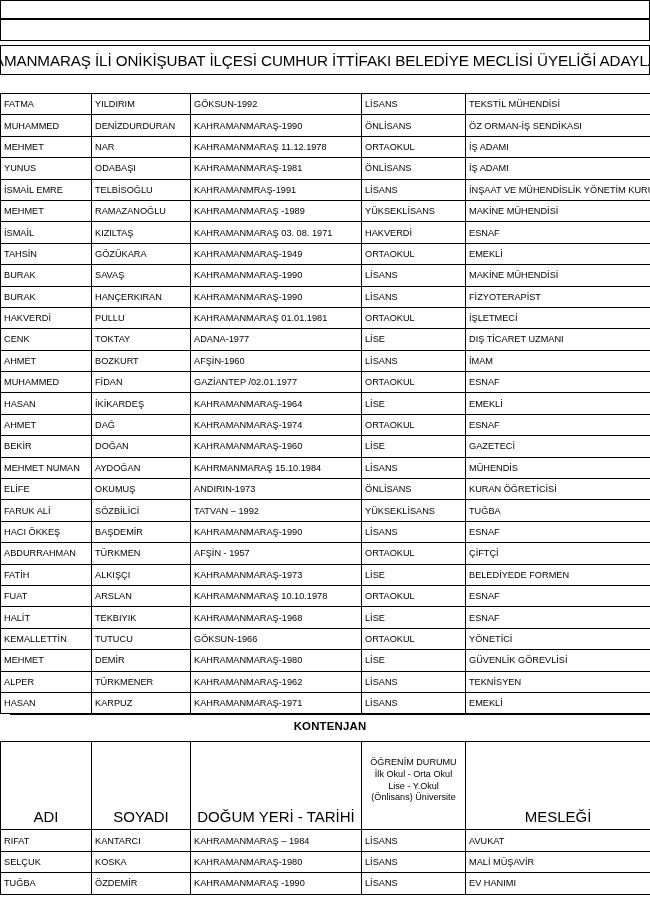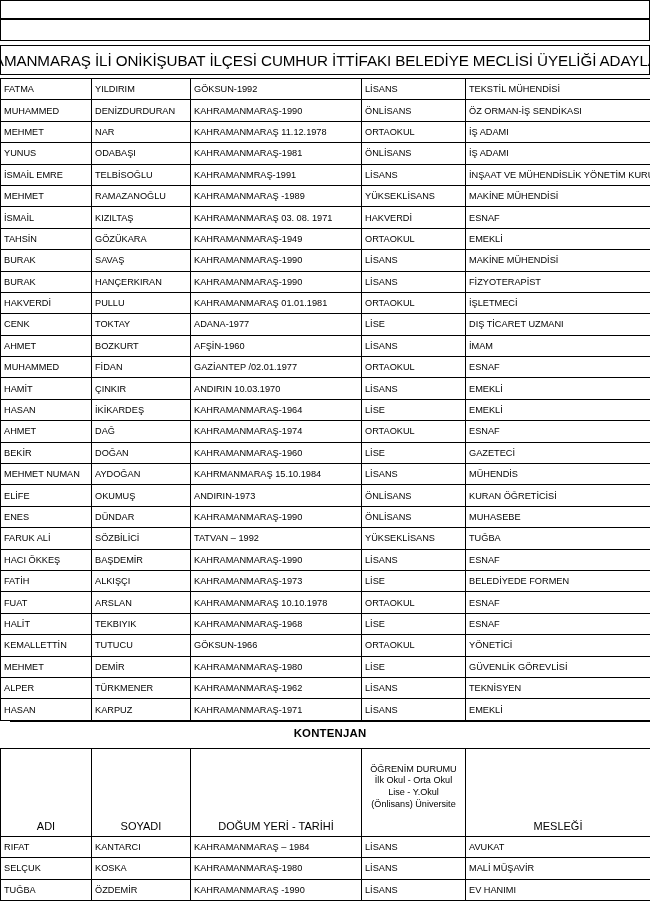--- a/index.html
+++ b/index.html
@@ -61,21 +61,21 @@
     white-space: nowrap;
   }
   .title-inner {
     display: block;
     width: 684px;
     margin-left: -18px;
     text-align: center;
   }
 
   
-  .main-wrap { margin-top: 3px; }
+  .main-wrap { margin-top: 18px; }
   table.main td { height: 20.4px; }
   col.c1 { width: 91px; }
   col.c2 { width: 99px; }
   col.c3 { width: 171px; }
   col.c4 { width: 104px; }
   col.c5 { width: 185px; }
 
   
   .kont-wrap { margin-top: 0px; padding-left: 10px; }
   table.kont { border-collapse: collapse; table-layout: fixed; width: 100%; }
@@ -88,21 +88,21 @@
     font-weight: bold;
     letter-spacing: 0.2px;
   }
 
   
   .bottom-wrap { margin-top: 4px; }
   table.bottom td.hdr {
     height: 68px;
     vertical-align: bottom;
     text-align: center;
-    font-size: 11px;
+    font-size: 15px;
     padding-bottom: 4px;
   }
   table.bottom td.hdr.edu {
     vertical-align: top;
     padding-top: 15px;
     line-height: 11.6px;
     font-size: 9.1px;
     white-space: normal;
   }
   table.bottom td { height: 20.4px; }
@@ -250,27 +250,20 @@
             <td>İMAM</td>
           </tr>
           <tr>
             <td>MUHAMMED</td>
             <td>FİDAN</td>
             <td>GAZİANTEP /02.01.1977</td>
             <td>ORTAOKUL</td>
             <td>ESNAF</td>
           </tr>
           <tr>
-            <td>HAMİT</td>
-            <td>ÇINKIR</td>
-            <td>ANDIRIN 10.03.1970</td>
-            <td>LİSANS</td>
-            <td>EMEKLİ</td>
-          </tr>
-          <tr>
             <td>HASAN</td>
             <td>İKİKARDEŞ</td>
             <td>KAHRAMANMARAŞ-1964</td>
             <td>LİSE</td>
             <td>EMEKLİ</td>
           </tr>
           <tr>
             <td>AHMET</td>
             <td>DAĞ</td>
             <td>KAHRAMANMARAŞ-1974</td>
@@ -292,39 +285,39 @@
             <td>MÜHENDİS</td>
           </tr>
           <tr>
             <td>ELİFE</td>
             <td>OKUMUŞ</td>
             <td>ANDIRIN-1973</td>
             <td>ÖNLİSANS</td>
             <td>KURAN ÖĞRETİCİSİ</td>
           </tr>
           <tr>
-            <td>ENES</td>
-            <td>DÜNDAR</td>
-            <td>KAHRAMANMARAŞ-1990</td>
-            <td>ÖNLİSANS</td>
-            <td>MUHASEBE</td>
-          </tr>
-          <tr>
             <td>FARUK ALİ</td>
             <td>SÖZBİLİCİ</td>
             <td>TATVAN – 1992</td>
             <td>YÜKSEKLİSANS</td>
             <td>TUĞBA</td>
           </tr>
           <tr>
             <td>HACI ÖKKEŞ</td>
             <td>BAŞDEMİR</td>
             <td>KAHRAMANMARAŞ-1990</td>
             <td>LİSANS</td>
             <td>ESNAF</td>
+          </tr>
+          <tr>
+            <td>ABDURRAHMAN</td>
+            <td>TÜRKMEN</td>
+            <td>AFŞİN - 1957</td>
+            <td>ORTAOKUL</td>
+            <td>ÇİFTÇİ</td>
           </tr>
           <tr>
             <td>FATİH</td>
             <td>ALKIŞÇI</td>
             <td>KAHRAMANMARAŞ-1973</td>
             <td>LİSE</td>
             <td>BELEDİYEDE FORMEN</td>
           </tr>
           <tr>
             <td>FUAT</td>

